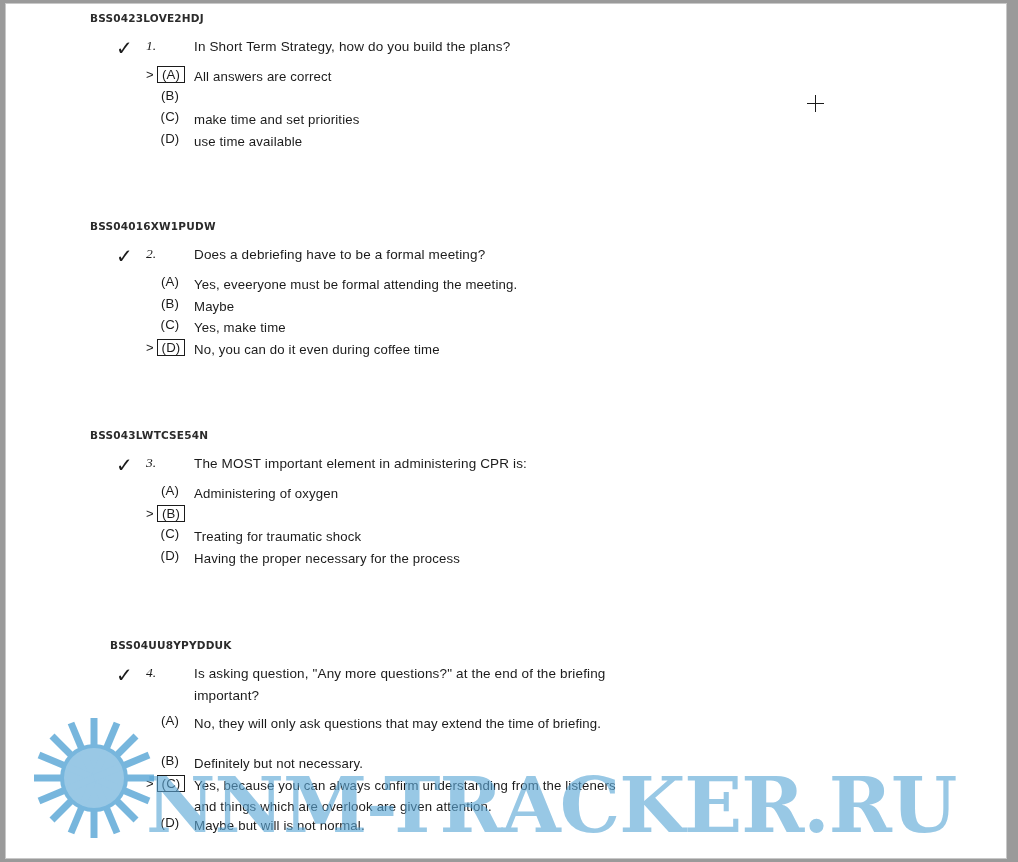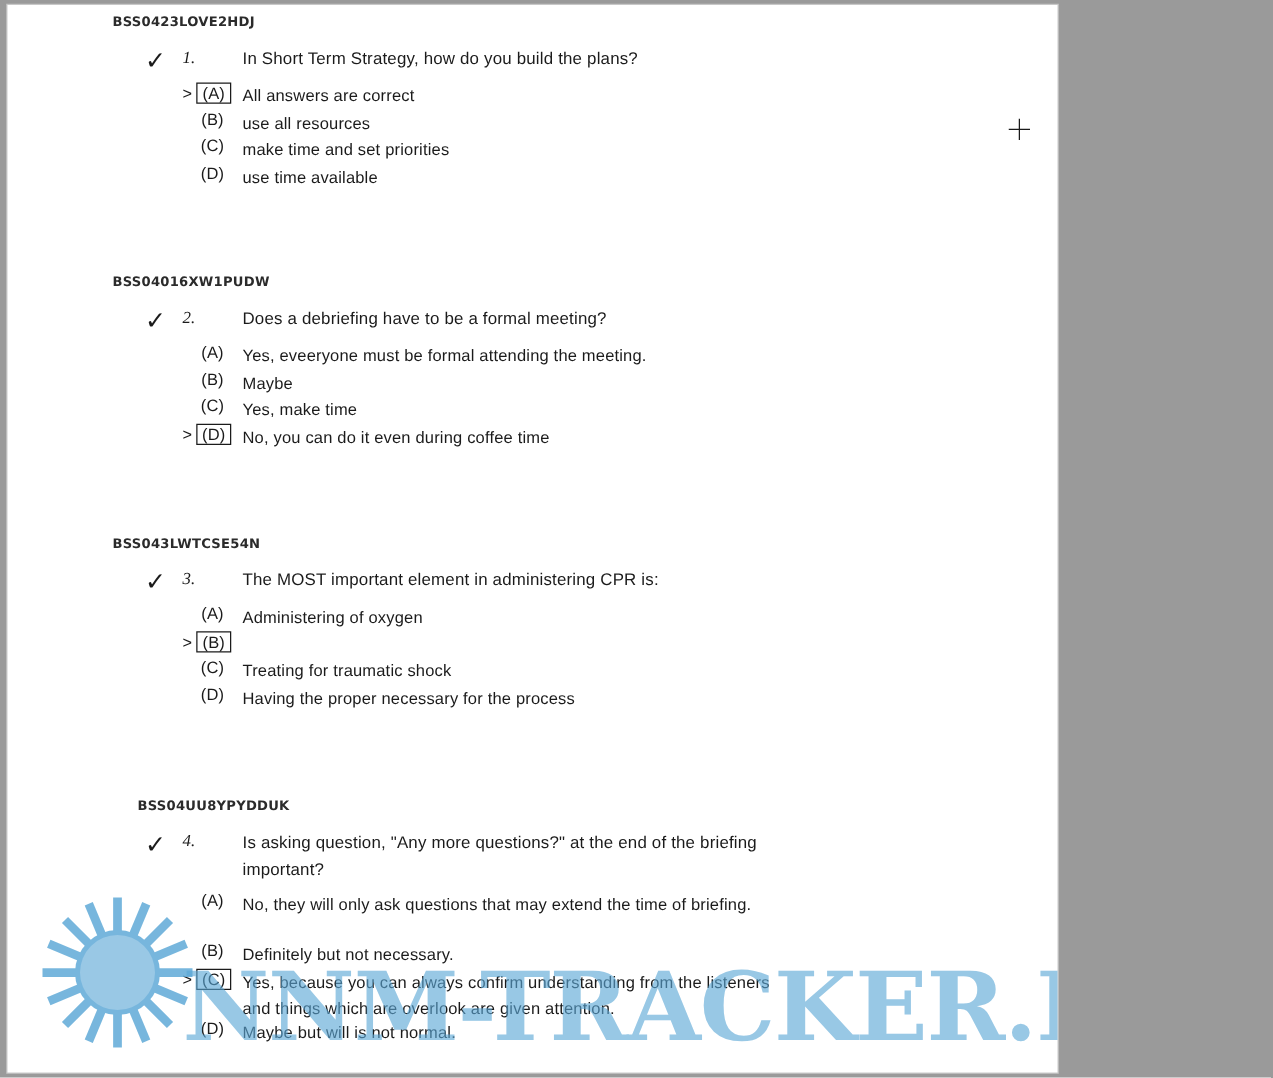--- a/index.html
+++ b/index.html
@@ -10,21 +10,21 @@
     width: 1018px;
     height: 862px;
     background: #9a9a9a;
     font-family: "Liberation Sans", sans-serif;
     overflow: hidden;
   }
   #page {
     position: absolute;
     left: 6px;
     top: 4px;
-    width: 840px;
+    width: 1000px;
     height: 854px;
     background: #ffffff;
     box-shadow: 0 0 0 1px #c8c8c8;
     overflow: hidden;
   }
   .quiz-block {
     position: absolute;
     left: 0;
     width: 1000px;
   }
@@ -171,21 +171,20 @@
     <div class="qtext" style="top:24px;">In Short Term Strategy, how do you build the plans?</div>
     <div class="answers" style="top:54px;">
       <div class="answer-row selected">
         <span class="marker">&gt;</span>
         <span class="letter">(A)</span>
         <span class="atext">All answers are correct</span>
       </div>
       <div class="answer-row">
         <span class="marker"></span>
         <span class="letter">(B)</span>
-        <span class="atext">use all resources</span>
       </div>
       <div class="answer-row">
         <span class="marker"></span>
         <span class="letter">(C)</span>
         <span class="atext">make time and set priorities</span>
       </div>
       <div class="answer-row">
         <span class="marker"></span>
         <span class="letter">(D)</span>
         <span class="atext">use time available</span>

